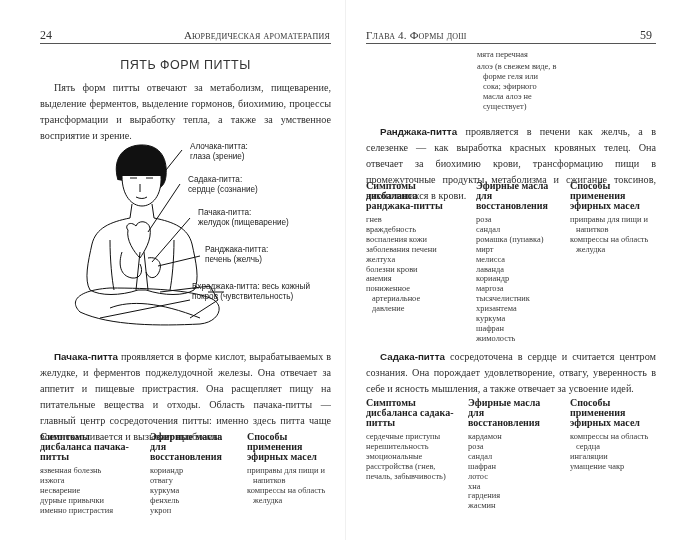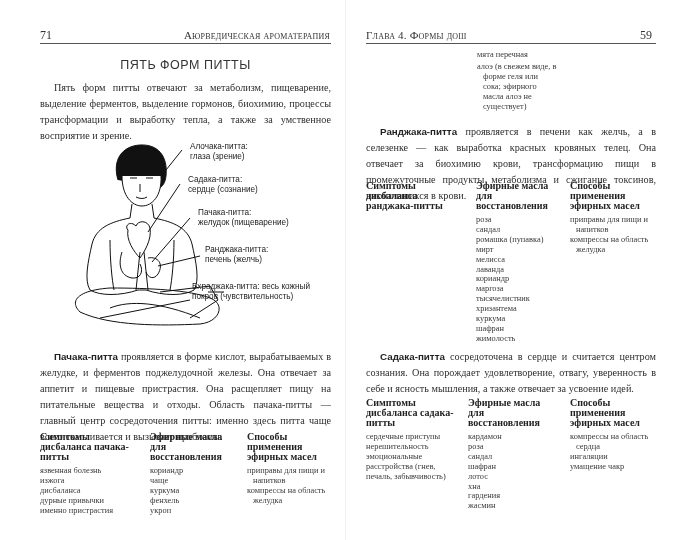--- a/index.html
+++ b/index.html
@@ -21,21 +21,21 @@
   .col-list div { white-space: nowrap; }
   .label { font-family: "Liberation Sans", "DejaVu Sans", sans-serif; font-size: 8.2px; line-height: 10.3px; color: #222; white-space: nowrap; }
   svg .ln { stroke: #111; stroke-width: 1; fill: none; }
 </style>
 </head>
 <body>
 
 <div class="gutter"></div>
 
 <div class="page page-left">
-  <div class="abs page-num" style="left:40px; top:28px;">71</div>
+  <div class="abs page-num" style="left:40px; top:28px;">24</div>
   <div class="abs header-text" style="right:16px; top:29px;">Аюрведическая ароматерапия</div>
   <div class="rule" style="left:40px; top:43px; width:291px;"></div>
 
   <div class="abs title" style="left:40px; top:58px; width:291px;">ПЯТЬ ФОРМ ПИТТЫ</div>
 
   <div class="abs para" style="left:40px; top:80px; width:291px;">
     <span class="indent"></span><span>Пять форм питты отвечают за метаболизм, пищеварение, выделение ферментов, выделение гормонов, биохимию, процессы трансформации и выработку тепла, а также за умственное восприятие и зрение.</span>
   </div>
 
   <div class="abs" style="left:40px; top:140px; width:300px; height:190px;">
@@ -95,30 +95,30 @@
 
   <div class="abs para" style="left:40px; top:349px; width:291px;">
     <span class="indent"></span><b>Пачака-питта</b><span> проявляется в форме кислот, вырабатываемых в желудке, и ферментов поджелудочной железы. Она отвечает за аппетит и пищевые пристрастия. Она расщепляет пищу на питательные вещества и отходы. Область пачака-питты — главный центр сосредоточения питты: именно здесь питта чаще всего скапливается и вызывает проблемы.</span>
   </div>
 
   <div class="abs" style="left:40px; top:432px; width:100px;">
     <div class="col-head">Симптомы дисбаланса пачака-питты</div>
     <div class="col-list">
       <div>язвенная болезнь</div>
       <div>изжога</div>
-      <div>дисбаланса</div>
+      <div>несварение</div>
       <div>дурные привычки</div>
       <div>именно пристрастия</div>
     </div>
   </div>
   <div class="abs" style="left:150px; top:432px; width:90px;">
     <div class="col-head">Эфирные масла для восстановления</div>
     <div class="col-list">
       <div>кориандр</div>
-      <div>чаще</div>
+      <div>отвагу</div>
       <div>куркума</div>
       <div>фенхель</div>
       <div>укроп</div>
     </div>
   </div>
   <div class="abs" style="left:247px; top:432px; width:90px;">
     <div class="col-head">Способы применения эфирных масел</div>
     <div class="col-list" style="white-space:normal;">
       <div style="white-space:normal; text-indent:-6px; padding-left:6px;">приправы для пищи и напитков</div>
       <div style="white-space:normal; text-indent:-6px; padding-left:6px;">компрессы на область желудка</div>
@@ -135,20 +135,30 @@
     <div>мята перечная</div>
     <div style="white-space:normal; text-indent:-6px; padding-left:6px; margin-top:2px;">алоэ (в свежем виде, в форме геля или сока; эфирного масла алоэ не существует)</div>
   </div>
 
   <div class="abs para" style="left:26px; top:124px; width:290px;">
     <span class="indent"></span><b>Ранджака-питта</b><span> проявляется в печени как желчь, а в селезенке — как выработка красных кровяных телец. Она отвечает за биохимию крови, трансформацию пищи в промежуточные продукты метаболизма и сжигание токсинов, накопившихся в крови.</span>
   </div>
 
   <div class="abs" style="left:26px; top:181px; width:100px;">
     <div class="col-head">Симптомы дисбаланса ранджака-питты</div>
+    <div class="col-list">
+      <div>гнев</div>
+      <div>враждебность</div>
+      <div>воспаления кожи</div>
+      <div>заболевания печени</div>
+      <div>желтуха</div>
+      <div>болезни крови</div>
+      <div>анемия</div>
+      <div style="white-space:normal; text-indent:-6px; padding-left:6px; width:80px;">пониженное артериальное давление</div>
+    </div>
   </div>
   <div class="abs" style="left:136px; top:181px; width:90px;">
     <div class="col-head">Эфирные масла для восстановления</div>
     <div class="col-list">
       <div>роза</div>
       <div>сандал</div>
       <div>ромашка (пупавка)</div>
       <div>мирт</div>
       <div>мелисса</div>
       <div>лаванда</div>

